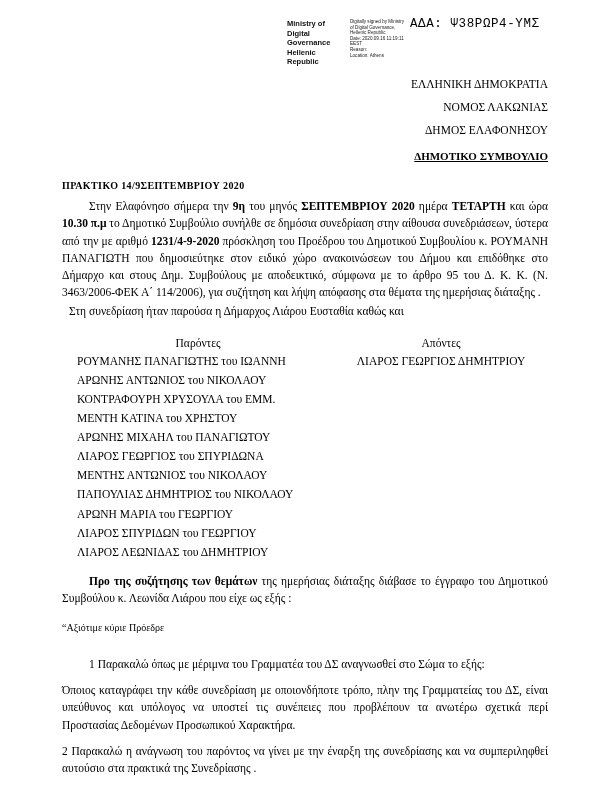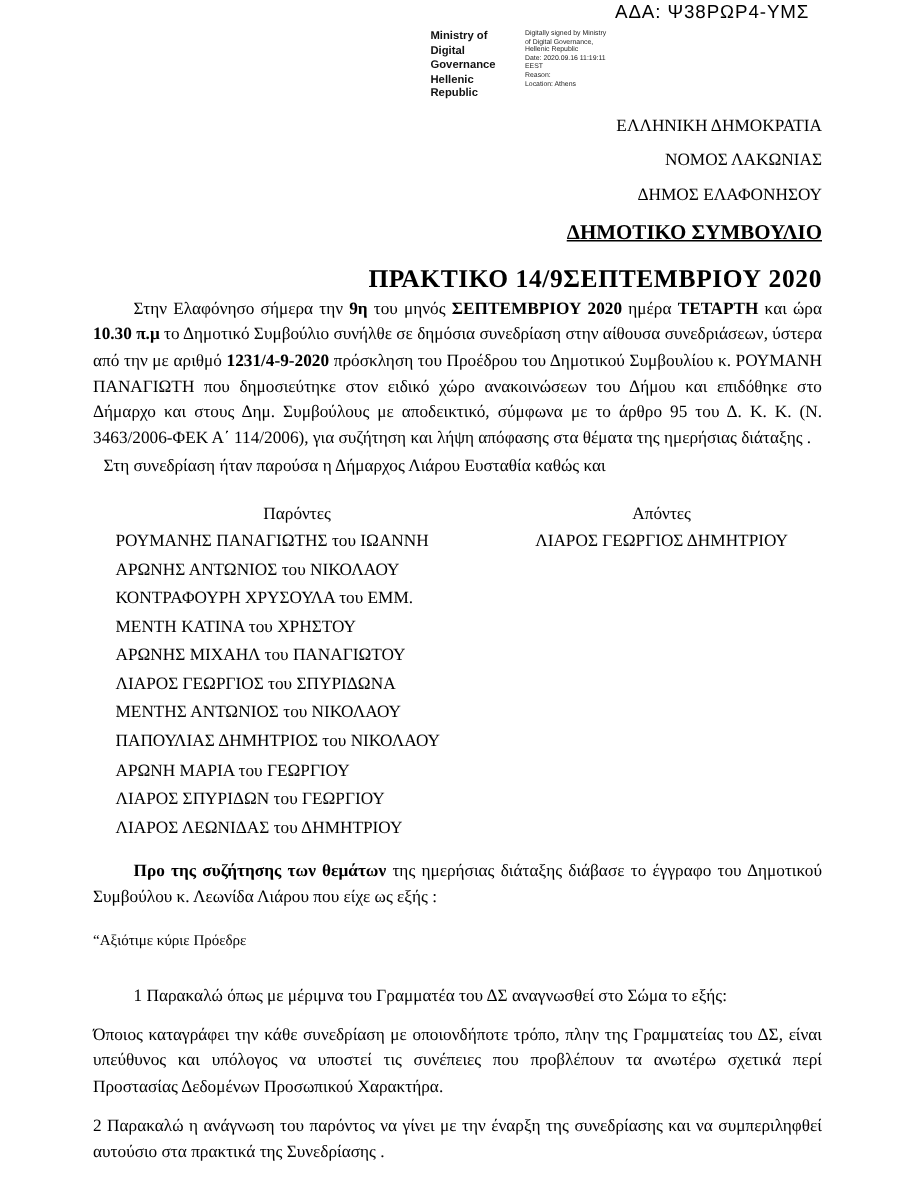--- a/index.html
+++ b/index.html
@@ -5,47 +5,47 @@
   html,body{margin:0;padding:0;}
   body{
     width:612px;height:792px;background:#ffffff;color:#000;
     font-family:"Liberation Serif","DejaVu Serif",serif;
     -webkit-font-smoothing:antialiased;
   }
   .page{position:relative;width:612px;height:792px;overflow:hidden;background:#fff;}
 
   
   .ada-stamp{
-    position:absolute;top:1px;left:410px;
-    font-family:Liberation Sans, sans-serif;
+    position:absolute;top:17px;left:410px;
+    font-family:Liberation Mono, monospace;
     font-size:12.5px;letter-spacing:.6px;white-space:nowrap;
   }
   .sig-block{position:absolute;top:19px;left:287px;display:flex;gap:7px;}
   .sig-ministry{
     font-family:"Liberation Sans","DejaVu Sans",sans-serif;
     font-weight:bold;font-size:7.5px;line-height:9.5px;color:#111;
     width:56px;
   }
   .sig-details{
     font-family:"Liberation Sans","DejaVu Sans",sans-serif;
     font-size:4.6px;line-height:5.6px;color:#222;width:70px;
   }
 
   
   .content{position:absolute;left:62px;top:73px;width:486px;}
   .gov-header{font-weight:normal;font-size:11.5px;text-align:right;}
   .gov-header div{line-height:23px;}
   .council-line{
-    text-align:right;font-weight:bold;font-size:14px;
+    text-align:right;font-weight:bold;font-size:11px;
     text-decoration:underline;margin-top:6px;line-height:16px;
   }
 
   
   .doc-title{
-    text-align:right;font-weight:bold;font-size:17px;
+    text-align:left;font-weight:bold;font-size:10px;
     margin-top:13px;letter-spacing:.4px;line-height:18px;
   }
 
   
   .para{font-size:11.5px;line-height:17.3px;text-align:justify;}
   .para.indent{text-indent:27px;}
   .attend-intro{font-size:11.5px;line-height:17px;text-indent:7px;margin-top:1px;}
   .b{font-weight:bold;}
 
   

